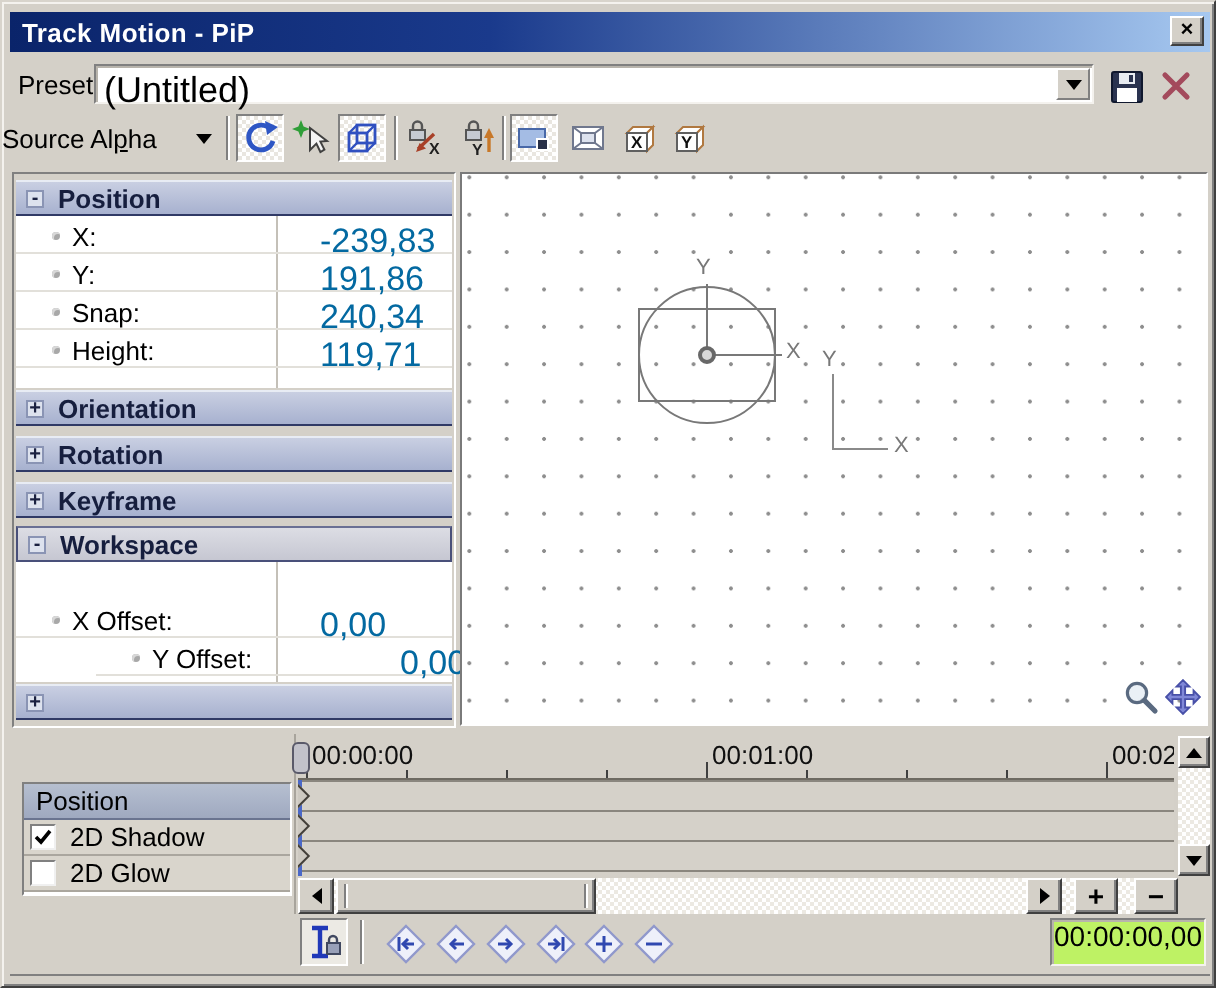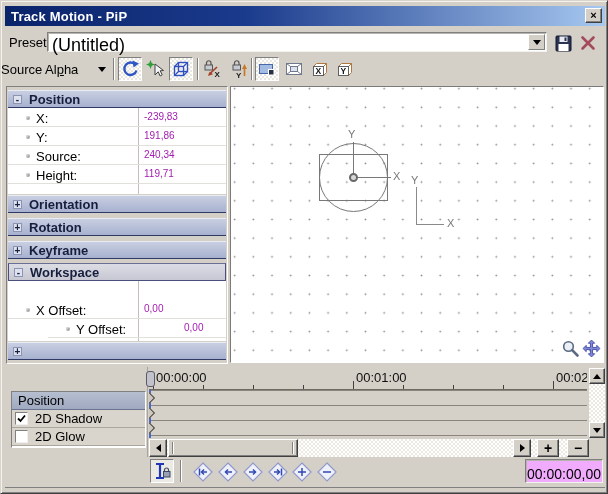--- a/index.html
+++ b/index.html
@@ -51,21 +51,21 @@
     background:linear-gradient(#c9cfe2,#a7b1cf);
     border-top:1px solid #e8ecf4;border-bottom:1px solid #303a66;
     display:flex;align-items:center;}
   .sect.focused{background:linear-gradient(#dcdde4,#c6c7d2);border:1px solid #49507a;border-top-color:#6a7094;}
   .sbox{width:9px;height:9px;margin-left:5px;margin-right:7px;background:#dde2ee;border:1px solid #8a94b4;
     font-size:10px;font-weight:bold;line-height:7px;text-align:center;color:#1a2040;}
   .stitle{font-size:13px;font-weight:bold;color:#161e3e;}
   .prow{position:absolute;left:1px;right:1px;height:19px;border-bottom:1px solid #e2e0da;}
   .bullet{position:absolute;left:18px;top:8px;width:4px;height:4px;border-radius:50%;background:#a8a8a8;box-shadow:inset 1px 1px 0 #d8d8d8;}
   .pname{position:absolute;left:28px;top:3px;font-size:13px;color:#000;}
-  .pval{position:absolute;left:136px;top:3px;font-size:10px;color:#a21caf;}
+  .pval{position:absolute;left:152px;top:3px;font-size:17px;color:#0369a1;}
   
   .canvas{position:absolute;left:229px;top:85px;width:374px;height:277px;background:#fff;
     border:1px solid #7a7a7a;border-bottom-color:#fff;border-right-color:#fff;}
   .grid{position:absolute;inset:0;
     background-image:radial-gradient(circle,#8e8e8e 0.8px,transparent 1.1px);
     background-size:18.7px 18.7px;background-position:13px 11px;}
   .shape{position:absolute;border:1px solid #787878;}
   .axislabel{position:absolute;font-size:11px;color:#787878;}
   .thinline{position:absolute;background:#787878;}
   
@@ -99,24 +99,24 @@
   .thead{height:18px;background:linear-gradient(#b6bfd0,#9fa9c0);border-bottom:1px solid #6a7490;
     display:flex;align-items:center;padding-left:6px;font-size:13px;color:#000;}
   .titem{height:18px;background:#d9d5cc;border-bottom:1px solid #aaa69e;display:flex;align-items:center;font-size:13px;color:#000;}
   .cbox{width:13px;height:13px;background:#fff;border:1px solid #808080;border-bottom-color:#f0f0f0;border-right-color:#f0f0f0;
     margin:0 7px 0 3px;display:flex;align-items:center;justify-content:center;}
   
   .kbtn{position:absolute;top:460px;width:22px;height:22px;display:flex;align-items:center;justify-content:center;}
   .lockbtn{position:absolute;left:149px;top:458px;width:24px;height:24px;
     border:1px solid #808080;border-bottom-color:#fff;border-right-color:#fff;
     background:#eceae4;display:flex;align-items:center;justify-content:center;}
-  .tcode{position:absolute;left:524px;top:458px;width:78px;height:24px;background:#f0abfc;
+  .tcode{position:absolute;left:524px;top:458px;width:78px;height:24px;background:#bef264;
     border:1px solid #808080;border-bottom-color:#f4f2ee;border-right-color:#f4f2ee;
     box-shadow:inset 1px 1px 0 #b8b4ac;
-    display:flex;align-items:flex-end;justify-content:center;font-size:14px;color:#000;}
+    display:flex;align-items:flex-start;justify-content:center;font-size:14px;color:#000;}
   .hline{position:absolute;background:#6e6a62;}
 </style>
 </head>
 <body>
 
 <div class="window">
 
   <div class="titlebar">
     <span class="ttext">Track Motion - PiP</span>
     <div class="closebtn">
@@ -234,21 +234,21 @@
       <span class="pname">X:</span>
       <span class="pval">-239,83</span>
     </div>
     <div class="prow" style="top:40px;">
       <span class="bullet"></span>
       <span class="pname">Y:</span>
       <span class="pval">191,86</span>
     </div>
     <div class="prow" style="top:59px;">
       <span class="bullet"></span>
-      <span class="pname">Source:</span>
+      <span class="pname">Snap:</span>
       <span class="pval">240,34</span>
     </div>
     <div class="prow" style="top:78px;">
       <span class="bullet"></span>
       <span class="pname">Height:</span>
       <span class="pval">119,71</span>
     </div>
 
     <div class="sect" style="top:108px;">
       <span class="sbox">+</span>

